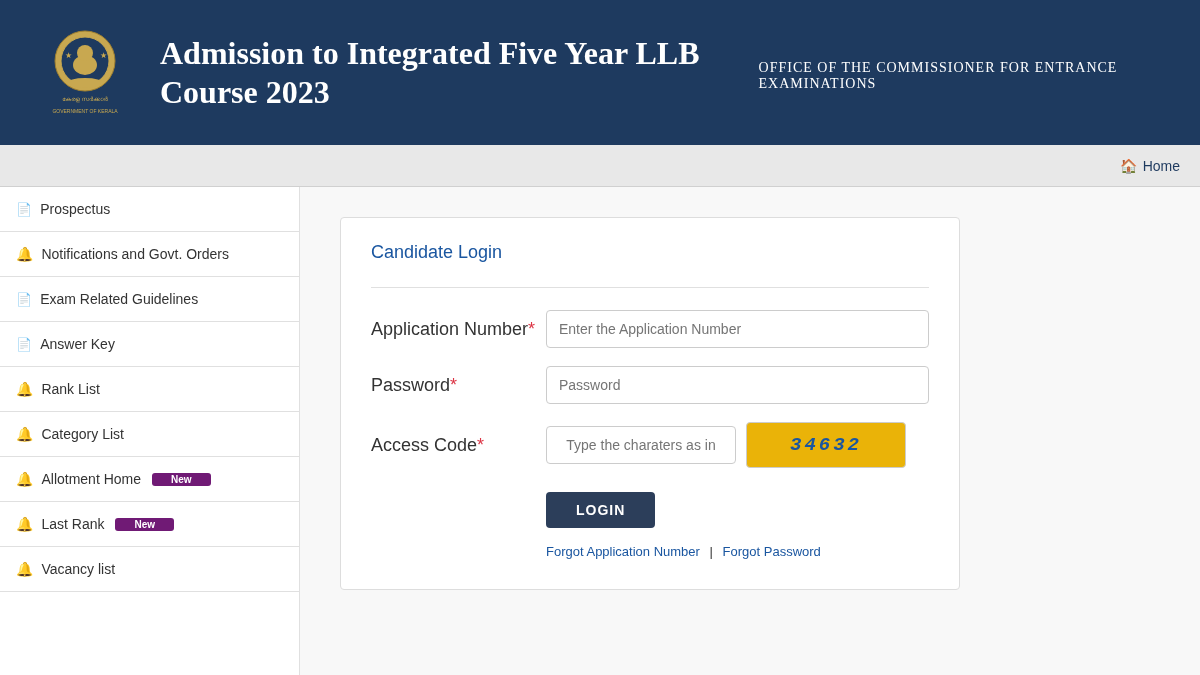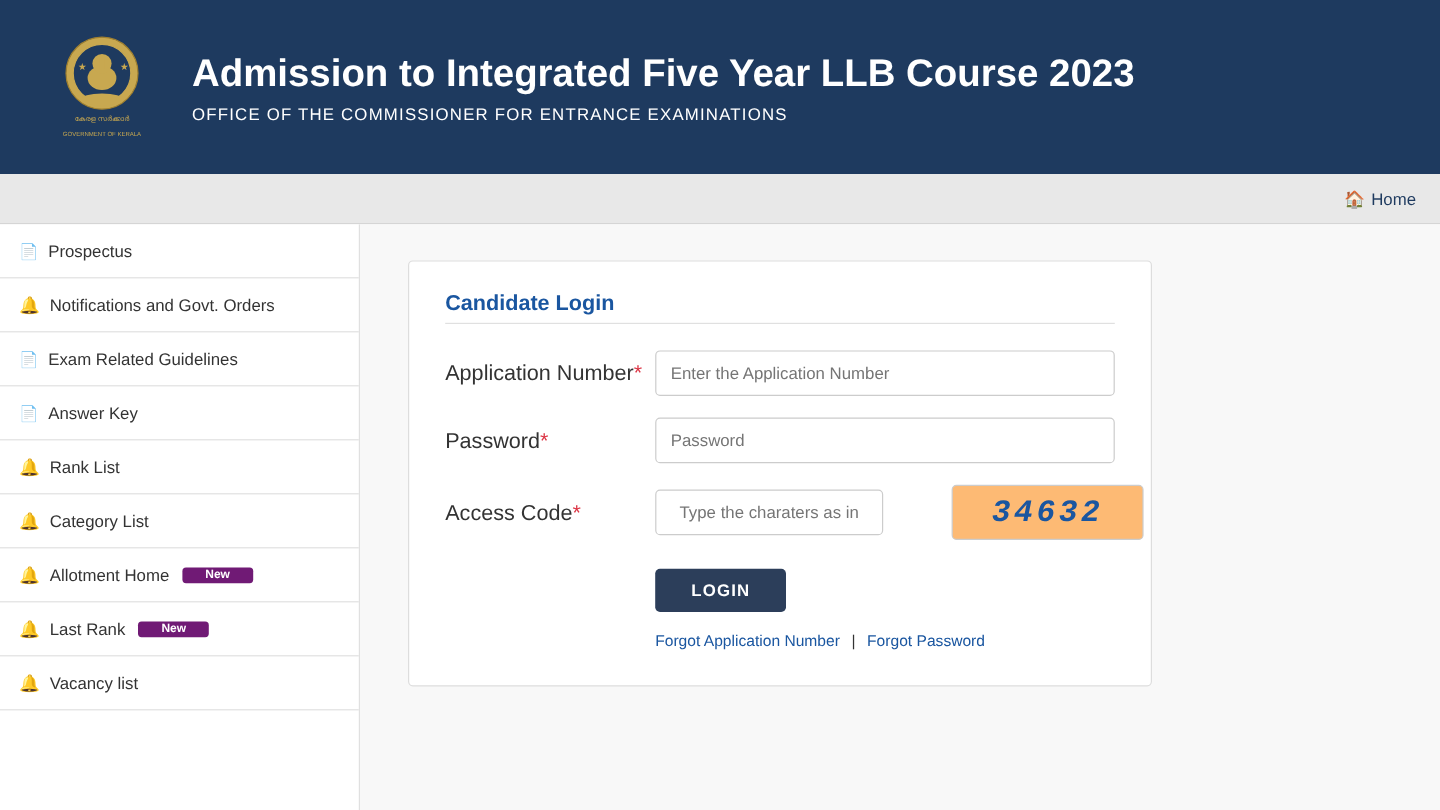--- a/index.html
+++ b/index.html
@@ -14,22 +14,23 @@
       min-height: 145px;
     }
     .header-logo {
       width: 90px;
       height: 100px;
       margin-right: 30px;
       flex-shrink: 0;
     }
     .header-text {
       display: flex;
-      flex-direction: column;
-      align-items: flex-start;
+      flex-direction: row;
+      align-items: center;
+      font-family: Liberation Serif, serif;
     }
     .header-title {
       color: #ffffff;
       font-size: 32px;
       font-weight: bold;
       line-height: 1.2;
     }
     .header-subtitle {
       color: #ffffff;
       font-size: 14px;
@@ -111,23 +112,23 @@
     .login-box {
       background: #ffffff;
       border: 1px solid #ddd;
       border-radius: 4px;
       max-width: 620px;
       padding: 24px 30px 30px;
     }
     .login-title {
       color: #1a56a0;
       font-size: 18px;
-      font-weight: bold;
+      font-weight: normal;
       border-bottom: 1px solid #e0e0e0;
-      padding-bottom: 6px;
+      padding-bottom: 24px;
       margin-bottom: 22px;
     }
 
     
     .form-row {
       display: flex;
       align-items: center;
       margin-bottom: 18px;
     }
     .form-label {
@@ -159,35 +160,34 @@
       border: 1px solid #ccc;
       border-radius: 4px;
       padding: 10px 12px;
       font-size: 14px;
       color: #999;
       outline: none;
       width: 190px;
       text-align: center;
     }
     .captcha-box {
-      background: #fdba74;
+      background: #eab308;
       border: 1px solid #ccc;
       border-radius: 4px;
       width: 160px;
       height: 46px;
       display: flex;
       align-items: center;
       justify-content: center;
-      font-size: 26px;
+      font-size: 19px;
       font-weight: bold;
       color: #1a56a0;
       font-style: italic;
       letter-spacing: 3px;
       font-family: 'Courier New', monospace;
-      margin-left: 47px;
     }
 
     
     .login-btn-row {
       margin-top: 24px;
       margin-left: 175px;
     }
     .login-btn {
       background: #2c3e5a;
       color: white;

